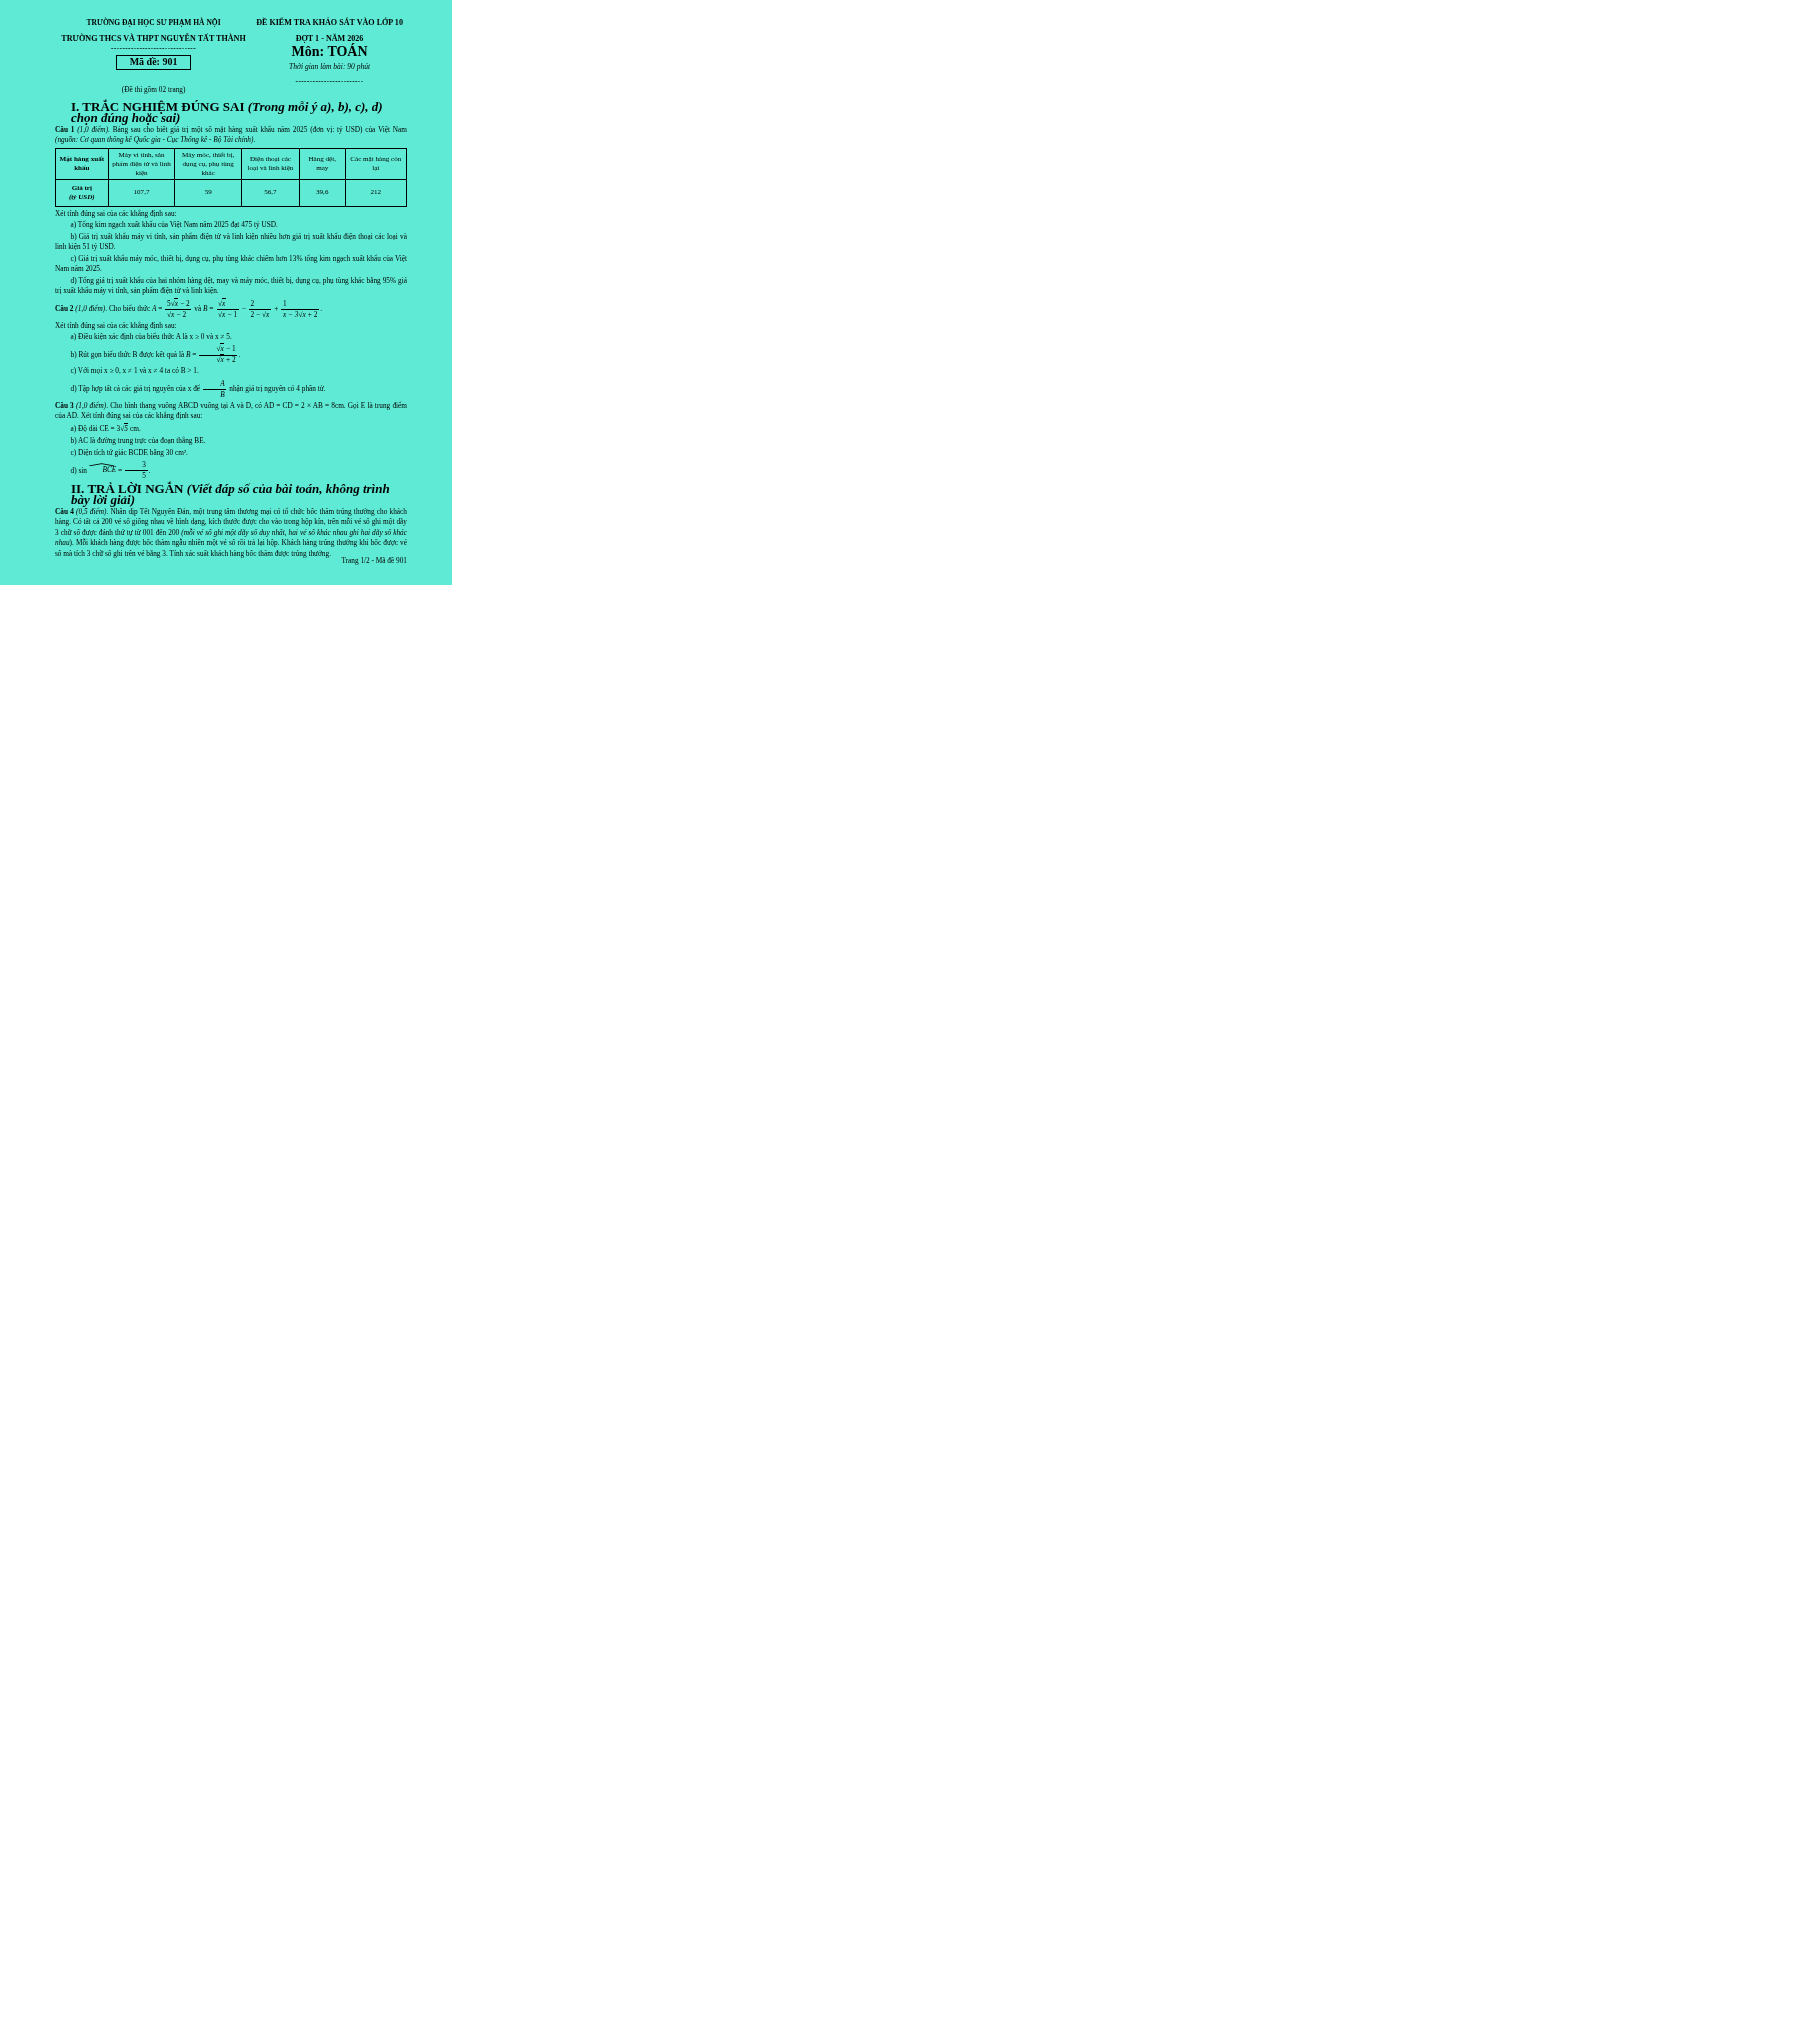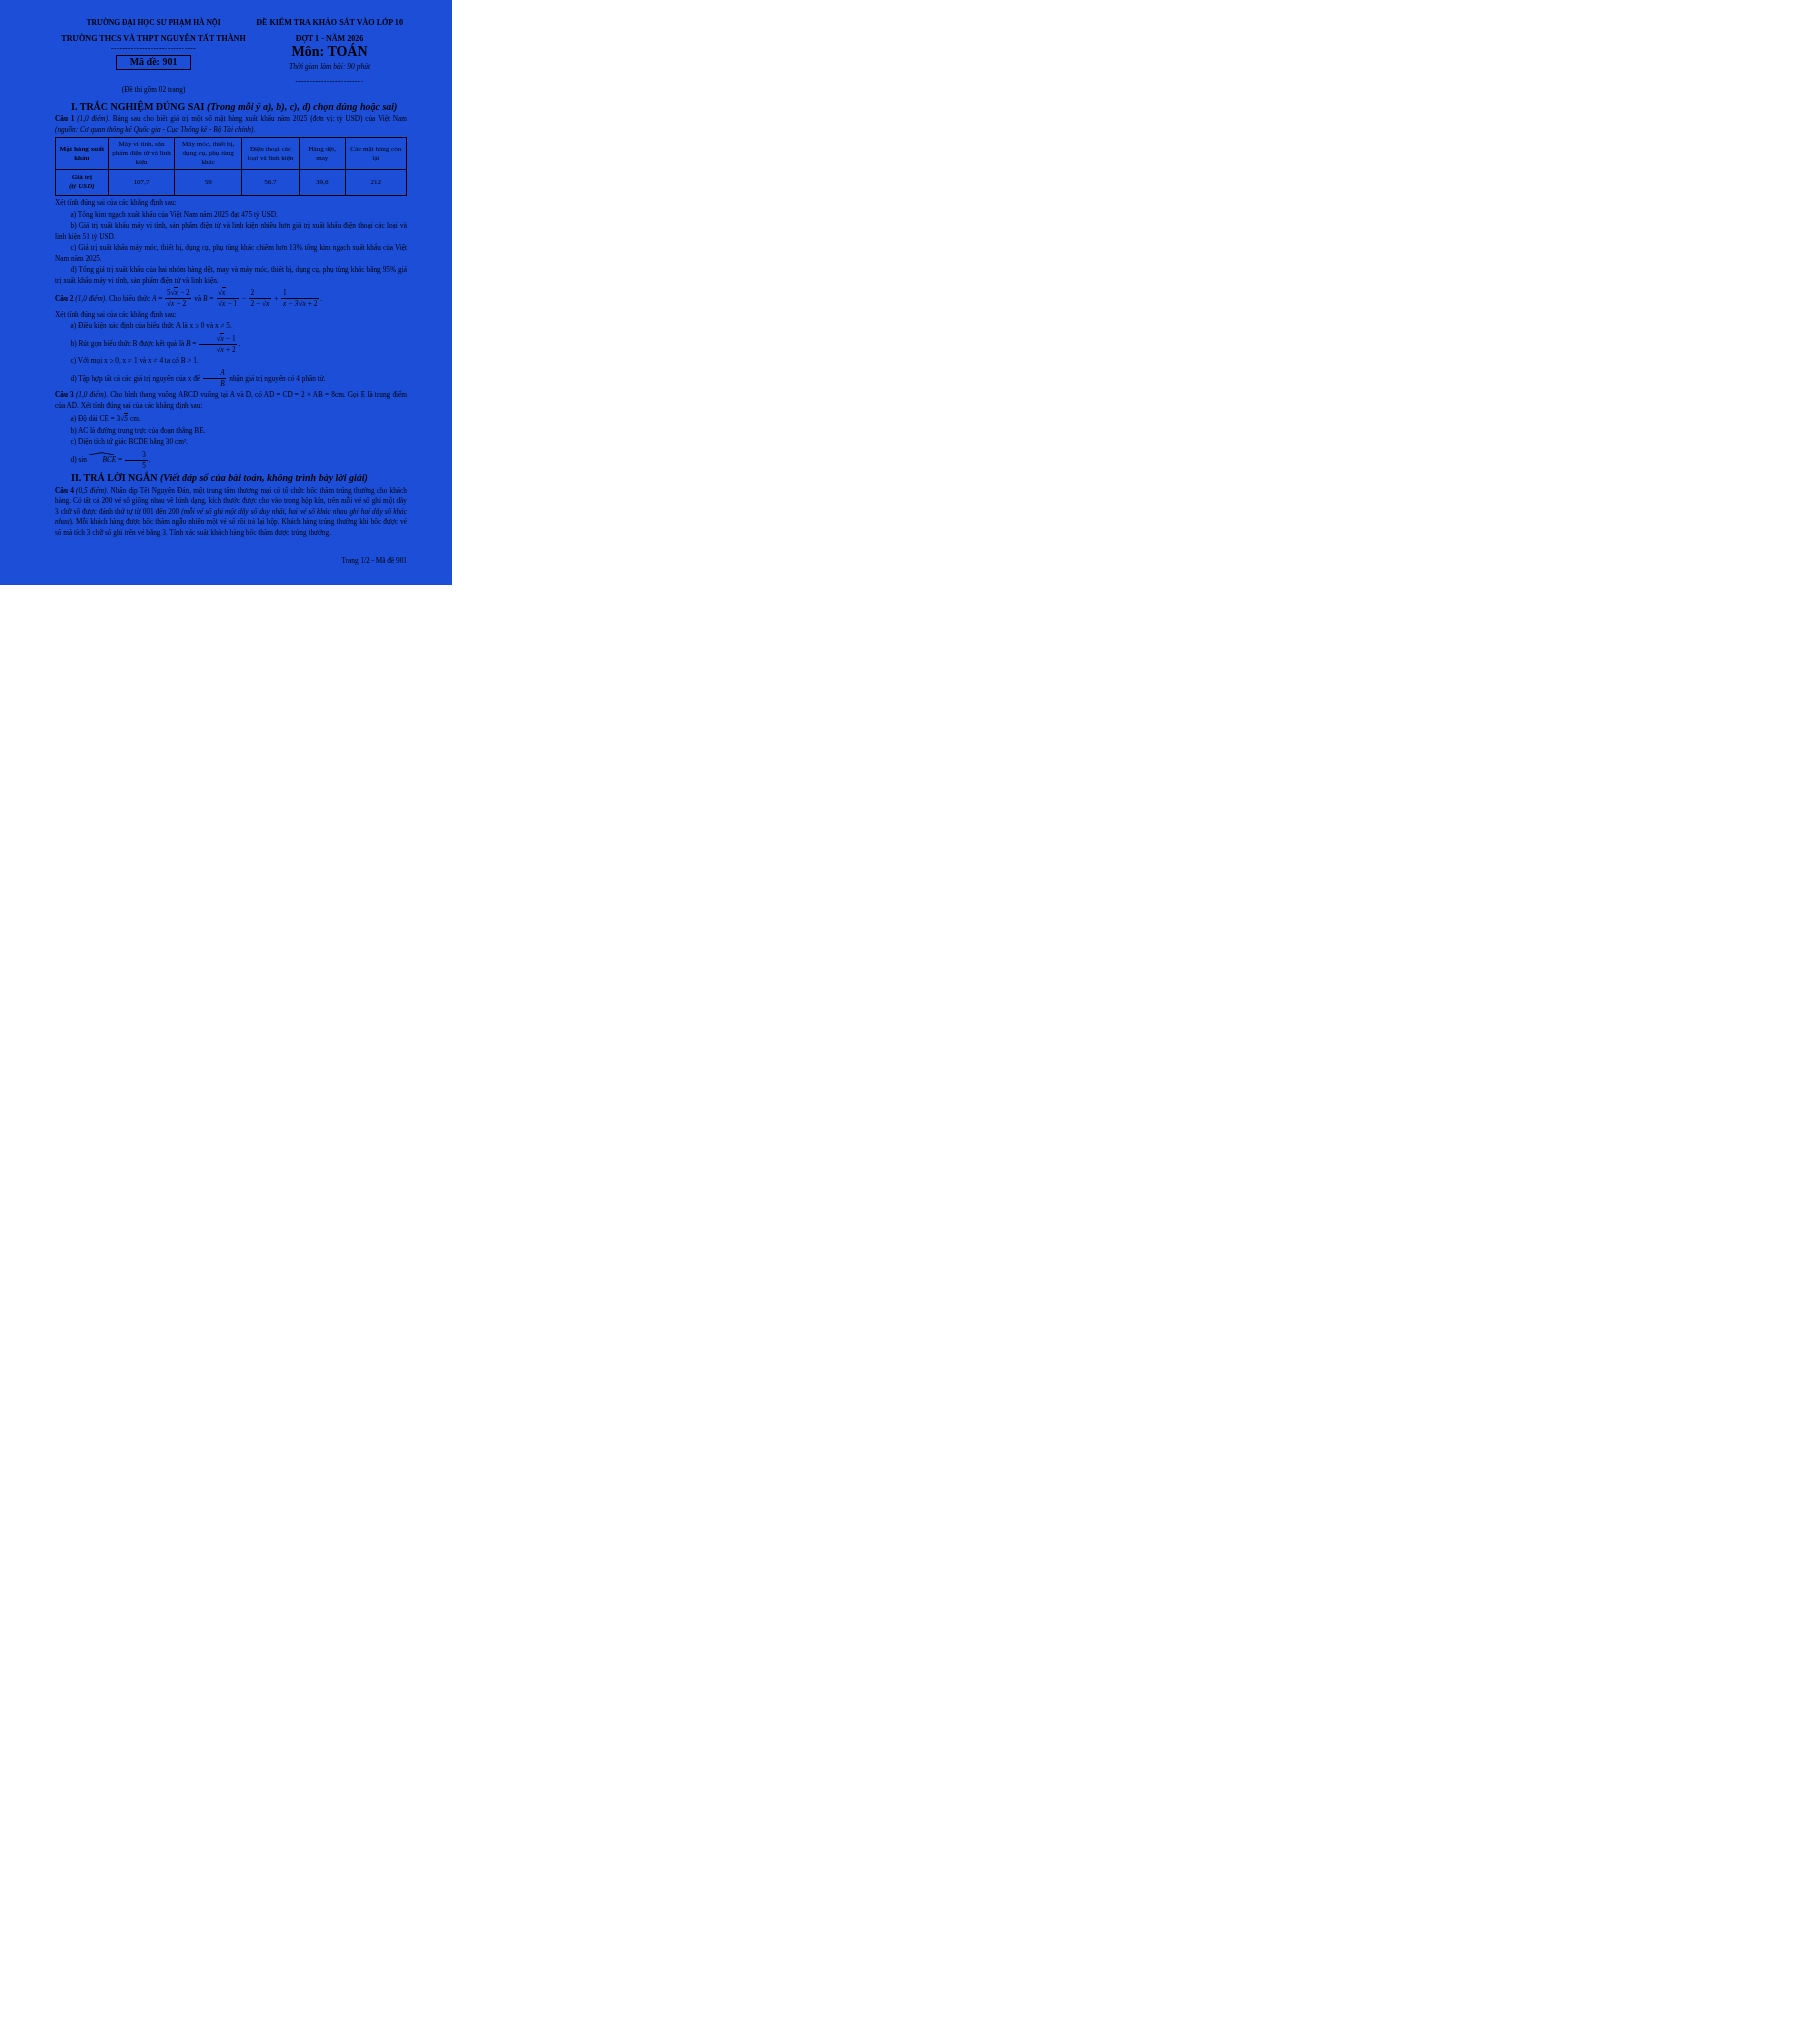--- a/index.html
+++ b/index.html
@@ -3,21 +3,21 @@
 <meta charset="utf-8">
 <style>
   html,body{margin:0;padding:0;background:#ffffff;}
   .page{
     position:relative;
     width:452px;height:585px;
     box-sizing:border-box;
     padding:18px 45px 11.4px 55px;
     font-family:"Liberation Serif","DejaVu Serif",serif;
     font-size:7.3px;line-height:10.6px;color:#000;
-    background:#1d4ed8;overflow:hidden;
+    background:#5eead4;overflow:hidden;
   }
   .b{font-weight:700;}
   .it{font-style:italic;}
   .bi{font-weight:700;font-style:italic;}
   .var{font-style:italic;}
   .block{display:block;}
 
   
   .header{display:flex;align-items:flex-start;}
   .hcol{text-align:center;}
@@ -31,21 +31,21 @@
   .t1{font-weight:700;font-size:8.1px;line-height:9.8px;}
   .t2{font-weight:700;font-size:8.1px;line-height:9.8px;margin-top:6.1px;}
   .t3{font-weight:700;font-size:14px;margin-top:3px;}
   .t4{font-style:italic;font-size:7.5px;margin-top:4.5px;}
   .right-dash{font-weight:700;letter-spacing:0.4px;margin-top:4.9px;}
 
   
   p{margin:0 0 0.8px;}
   .just{text-align:justify;}
   .item{text-indent:15.5px;}
-  .sec-head{margin:6.5px 0 1.6px;font-size:10px;padding-left:16px;}
+  .sec-head{margin:6.5px 0 1.6px;font-size:13px;padding-left:16px;}
 
   
   table.data{border-collapse:collapse;width:100%;margin:2px 0 2.4px;border:1.2px solid #000;}
   .data th,.data td{border:0.7px solid #000;text-align:center;vertical-align:middle;padding:1.6px 2.4px;line-height:9px;font-size:7.1px;font-weight:400;}
   .data th:nth-child(1){width:15%;}
   .data th:nth-child(2){width:19%;}
   .data th:nth-child(3){width:19%;}
   .data th:nth-child(4){width:16.5%;}
   .data th:nth-child(5){width:13%;}
   .data th:nth-child(6){width:17.5%;}

